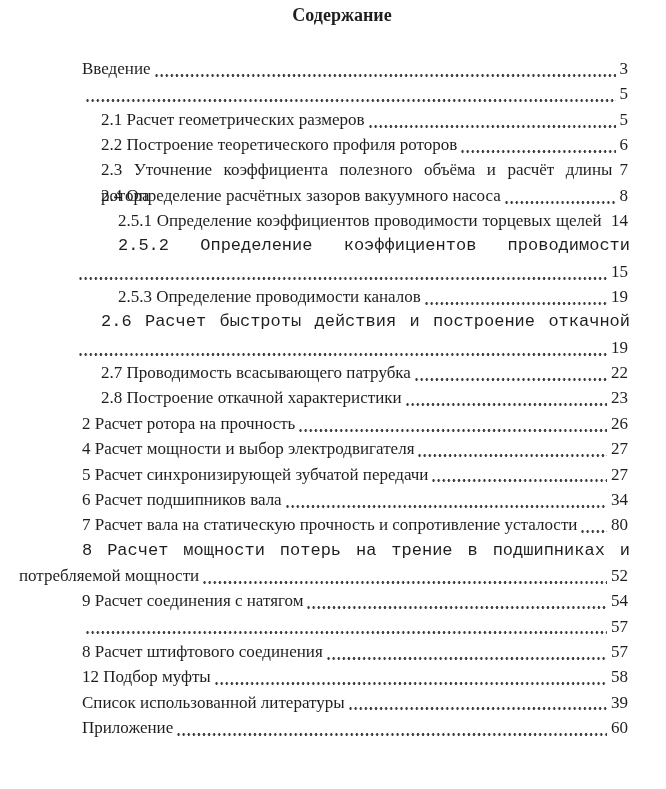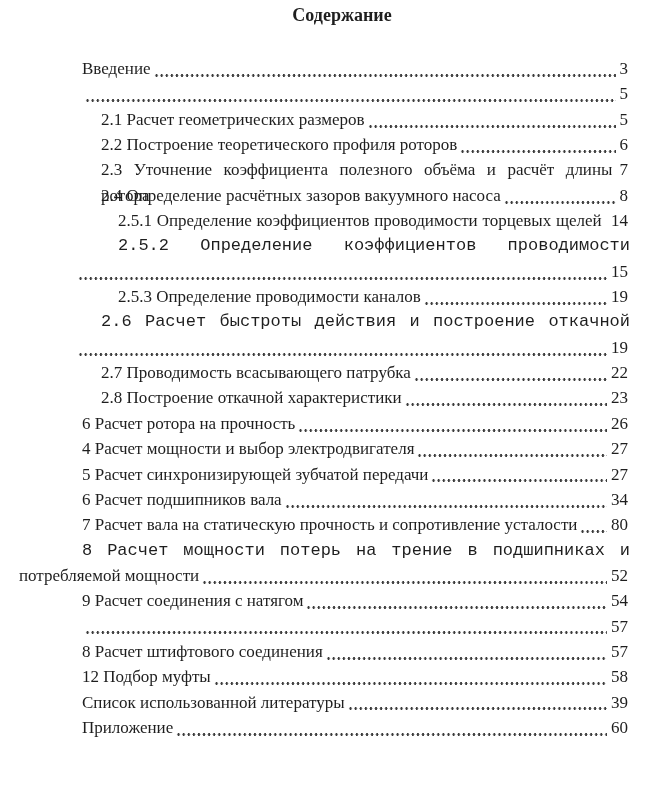--- a/index.html
+++ b/index.html
@@ -133,21 +133,21 @@
     <span class="entry-text">2.7 Проводимость всасывающего патрубка</span>
     <span class="leader dots"></span>
     <span class="entry-page">22</span>
   </div>
     <div class="row lvl1">
     <span class="entry-text">2.8 Построение откачной характеристики</span>
     <span class="leader dots"></span>
     <span class="entry-page">23</span>
   </div>
     <div class="row lvl0">
-    <span class="entry-text">6 Расчет ротора на прочность</span>
+    <span class="entry-text">2 Расчет ротора на прочность</span>
     <span class="leader dots"></span>
     <span class="entry-page">26</span>
   </div>
     <div class="row lvl0">
     <span class="entry-text">4 Расчет мощности и выбор электродвигателя</span>
     <span class="leader dots"></span>
     <span class="entry-page">27</span>
   </div>
     <div class="row lvl0">
     <span class="entry-text">5 Расчет синхронизирующей зубчатой передачи</span>

